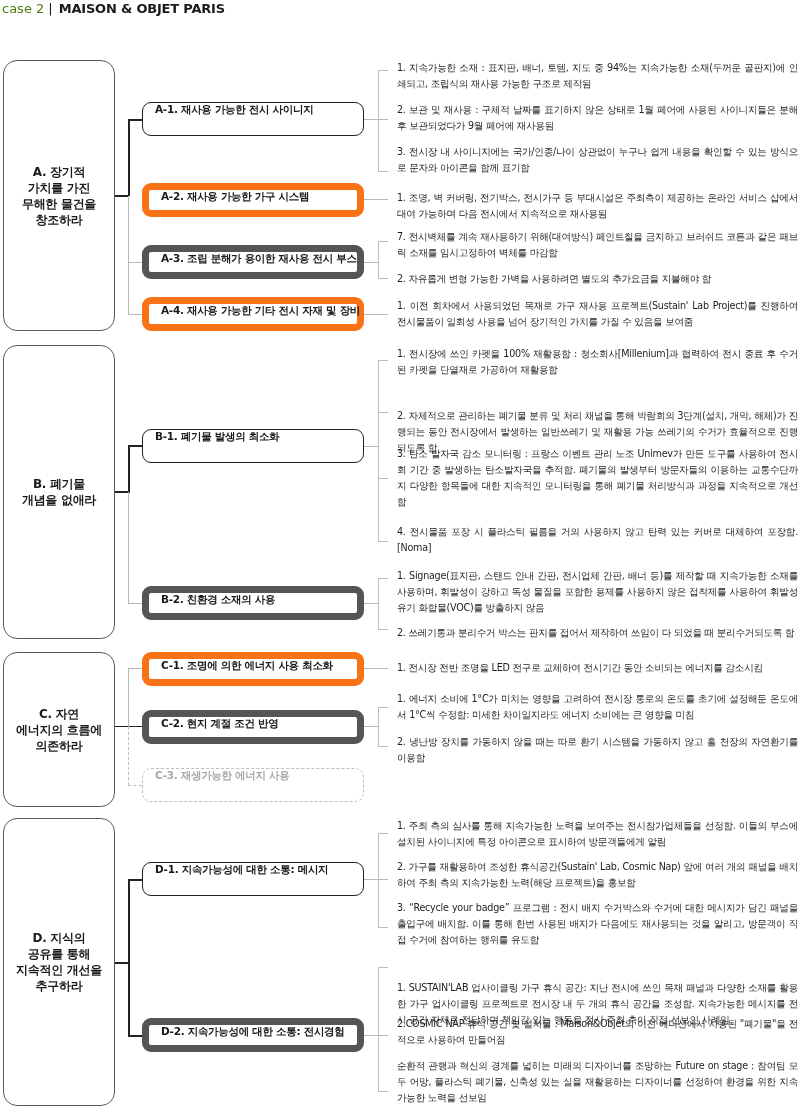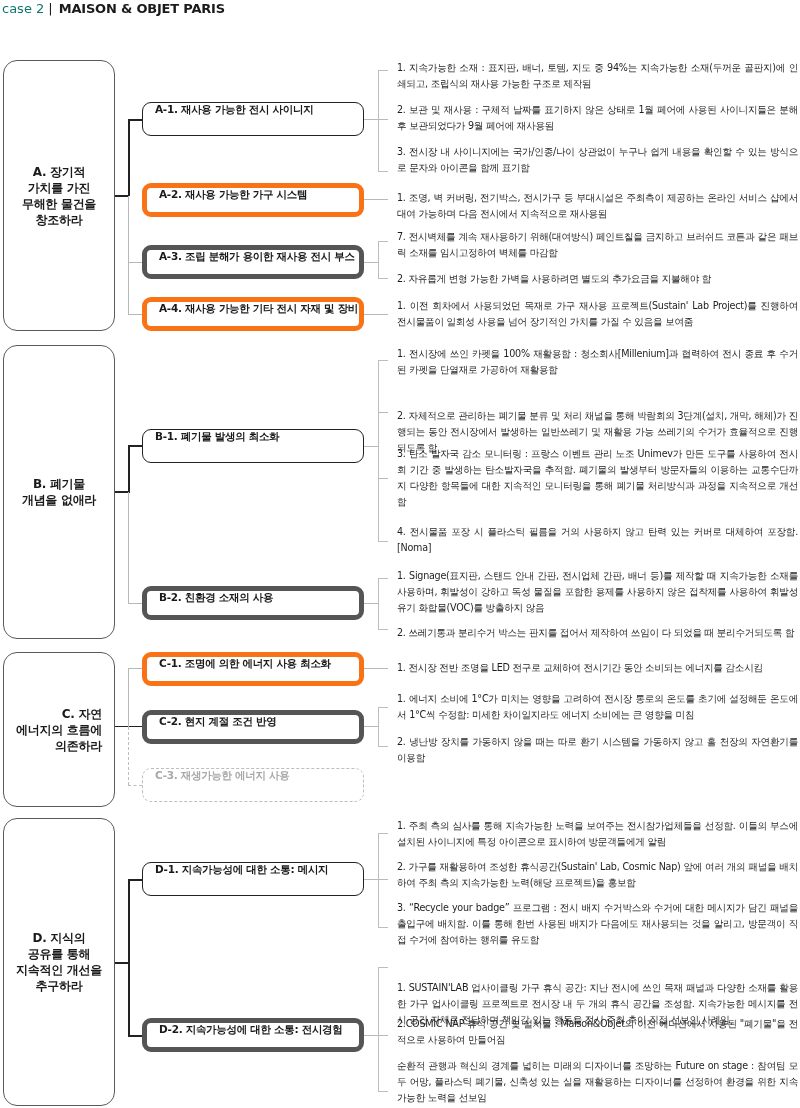--- a/index.html
+++ b/index.html
@@ -1,32 +1,32 @@
 <!DOCTYPE html>
 <html><head>
 <meta charset="utf-8">
 <style>
   html, body { margin: 0; padding: 0; background: #ffffff; }
   body { width: 800px; height: 1108px; position: relative; overflow: hidden;
          font-family: "DejaVu Sans", "Liberation Sans", sans-serif; color: #1a1a1a; }
   .header { position: absolute; left: 2px; top: 0px; height: 20px; font-size: 13px; line-height: 18px; white-space: nowrap; }
-  .header .case { font-weight: normal; color: #0f766e; }
+  .header .case { font-weight: normal; color: #4d7c0f; }
   .header .sep { margin: 0 6px 0 4px; color:#1a1a1a; }
   .header .title { font-weight: bold; letter-spacing: -0.2px; }
 
   .main-box { position: absolute; left: 3px; width: 112px; border: 1.2px solid #5a5a5a; border-radius: 14px;
               box-sizing: border-box; display: flex; align-items: center; justify-content: center;
               text-align: center; background: #fff; }
   .main-box .label { font-size: 12px; font-weight: bold; line-height: 16px; white-space: pre-line; letter-spacing: -0.3px; }
 
   .sub-box { position: absolute; left: 142px; width: 222px; height: 34px; box-sizing: border-box; border-radius: 9px;
              display: flex; align-items: flex-start; padding-left: 12px; background: #fff; }
   .sub-box .label { font-size: 10.5px; font-weight: bold; letter-spacing: -0.3px; white-space: nowrap; }
   .sub-box.strong { border: 1.6px solid #222; }
-  .sub-box.light { border: 5px solid #f97316; }
+  .sub-box.light { border: 7px solid #f97316; }
   .sub-box.dashed { border: 1px dashed #bdbdbd; }
   .sub-box.dashed .label { color: #a8a8a8; }
 
   .line { position: absolute; background: #b8b8b8; }
   .line.dark { background: #222; }
   .vline-dashed { position: absolute; border-left: 1px dashed #bdbdbd; width: 0; }
   .hline-dashed { position: absolute; border-top: 1px dashed #bdbdbd; height: 0; }
 
   .detail { position: absolute; left: 397px; width: 401px; font-size: 9.6px; line-height: 16px; color: #1e1e1e;
             text-align: justify; letter-spacing: -0.25px; }
@@ -106,21 +106,21 @@
 <div class="line" style="left:364px;top:603px;width:14px;height:1px;"></div>
 <div class="bracket" style="left:378px;top:578px;height:52px;"></div>
 
 <div class="detail" style="top:346px;">1. 전시장에 쓰인 카펫을 100% 재활용함 : 청소회사[Millenium]과 협력하여 전시 종료 후 수거된 카펫을 단열재로 가공하여 재활용함</div>
 <div class="detail" style="top:408px;">2. 자체적으로 관리하는 폐기물 분류 및 처리 채널을 통해 박람회의 3단계(설치, 개막, 해체)가 진행되는 동안 전시장에서 발생하는 일반쓰레기 및 재활용 가능 쓰레기의 수거가 효율적으로 진행되도록 함</div>
 <div class="detail" style="top:446px;">3. 탄소 발자국 감소 모니터링 : 프랑스 이벤트 관리 노조 Unimev가 만든 도구를 사용하여 전시회 기간 중 발생하는 탄소발자국을 추적함. 폐기물의 발생부터 방문자들의 이용하는 교통수단까지 다양한 항목들에 대한 지속적인 모니터링을 통해 폐기물 처리방식과 과정을 지속적으로 개선함</div>
 <div class="detail" style="top:524px;">4. 전시물품 포장 시 플라스틱 필름을 거의 사용하지 않고 탄력 있는 커버로 대체하여 포장함. [Noma]</div>
 <div class="detail" style="top:568px;">1. Signage(표지판, 스탠드 안내 간판, 전시업체 간판, 배너 등)를 제작할 때 지속가능한 소재를 사용하며, 휘발성이 강하고 독성 물질을 포함한 용제를 사용하지 않은 접착제를 사용하여 휘발성 유기 화합물(VOC)를 방출하지 않음</div>
 <div class="detail" style="top:625px;">2. 쓰레기통과 분리수거 박스는 판지를 접어서 제작하여 쓰임이 다 되었을 때 분리수거되도록 함</div>
 
-<div class="main-box" style="top:652px;height:155px;text-align:right;">
+<div class="main-box" style="top:652px;height:155px;">
   <div class="label">C. 자연
 에너지의 흐름에
 의존하라</div>
 </div>
 <div class="line dark" style="left:115px;top:726px;width:27px;height:1px;"></div>
 <div class="line" style="left:128px;top:668px;width:1px;height:59px;"></div>
 <div class="line" style="left:128px;top:668px;width:14px;height:1px;"></div>
 <div class="vline-dashed" style="left:128px;top:727px;height:58px;"></div>
 <div class="hline-dashed" style="left:128px;top:785px;width:14px;"></div>
 

